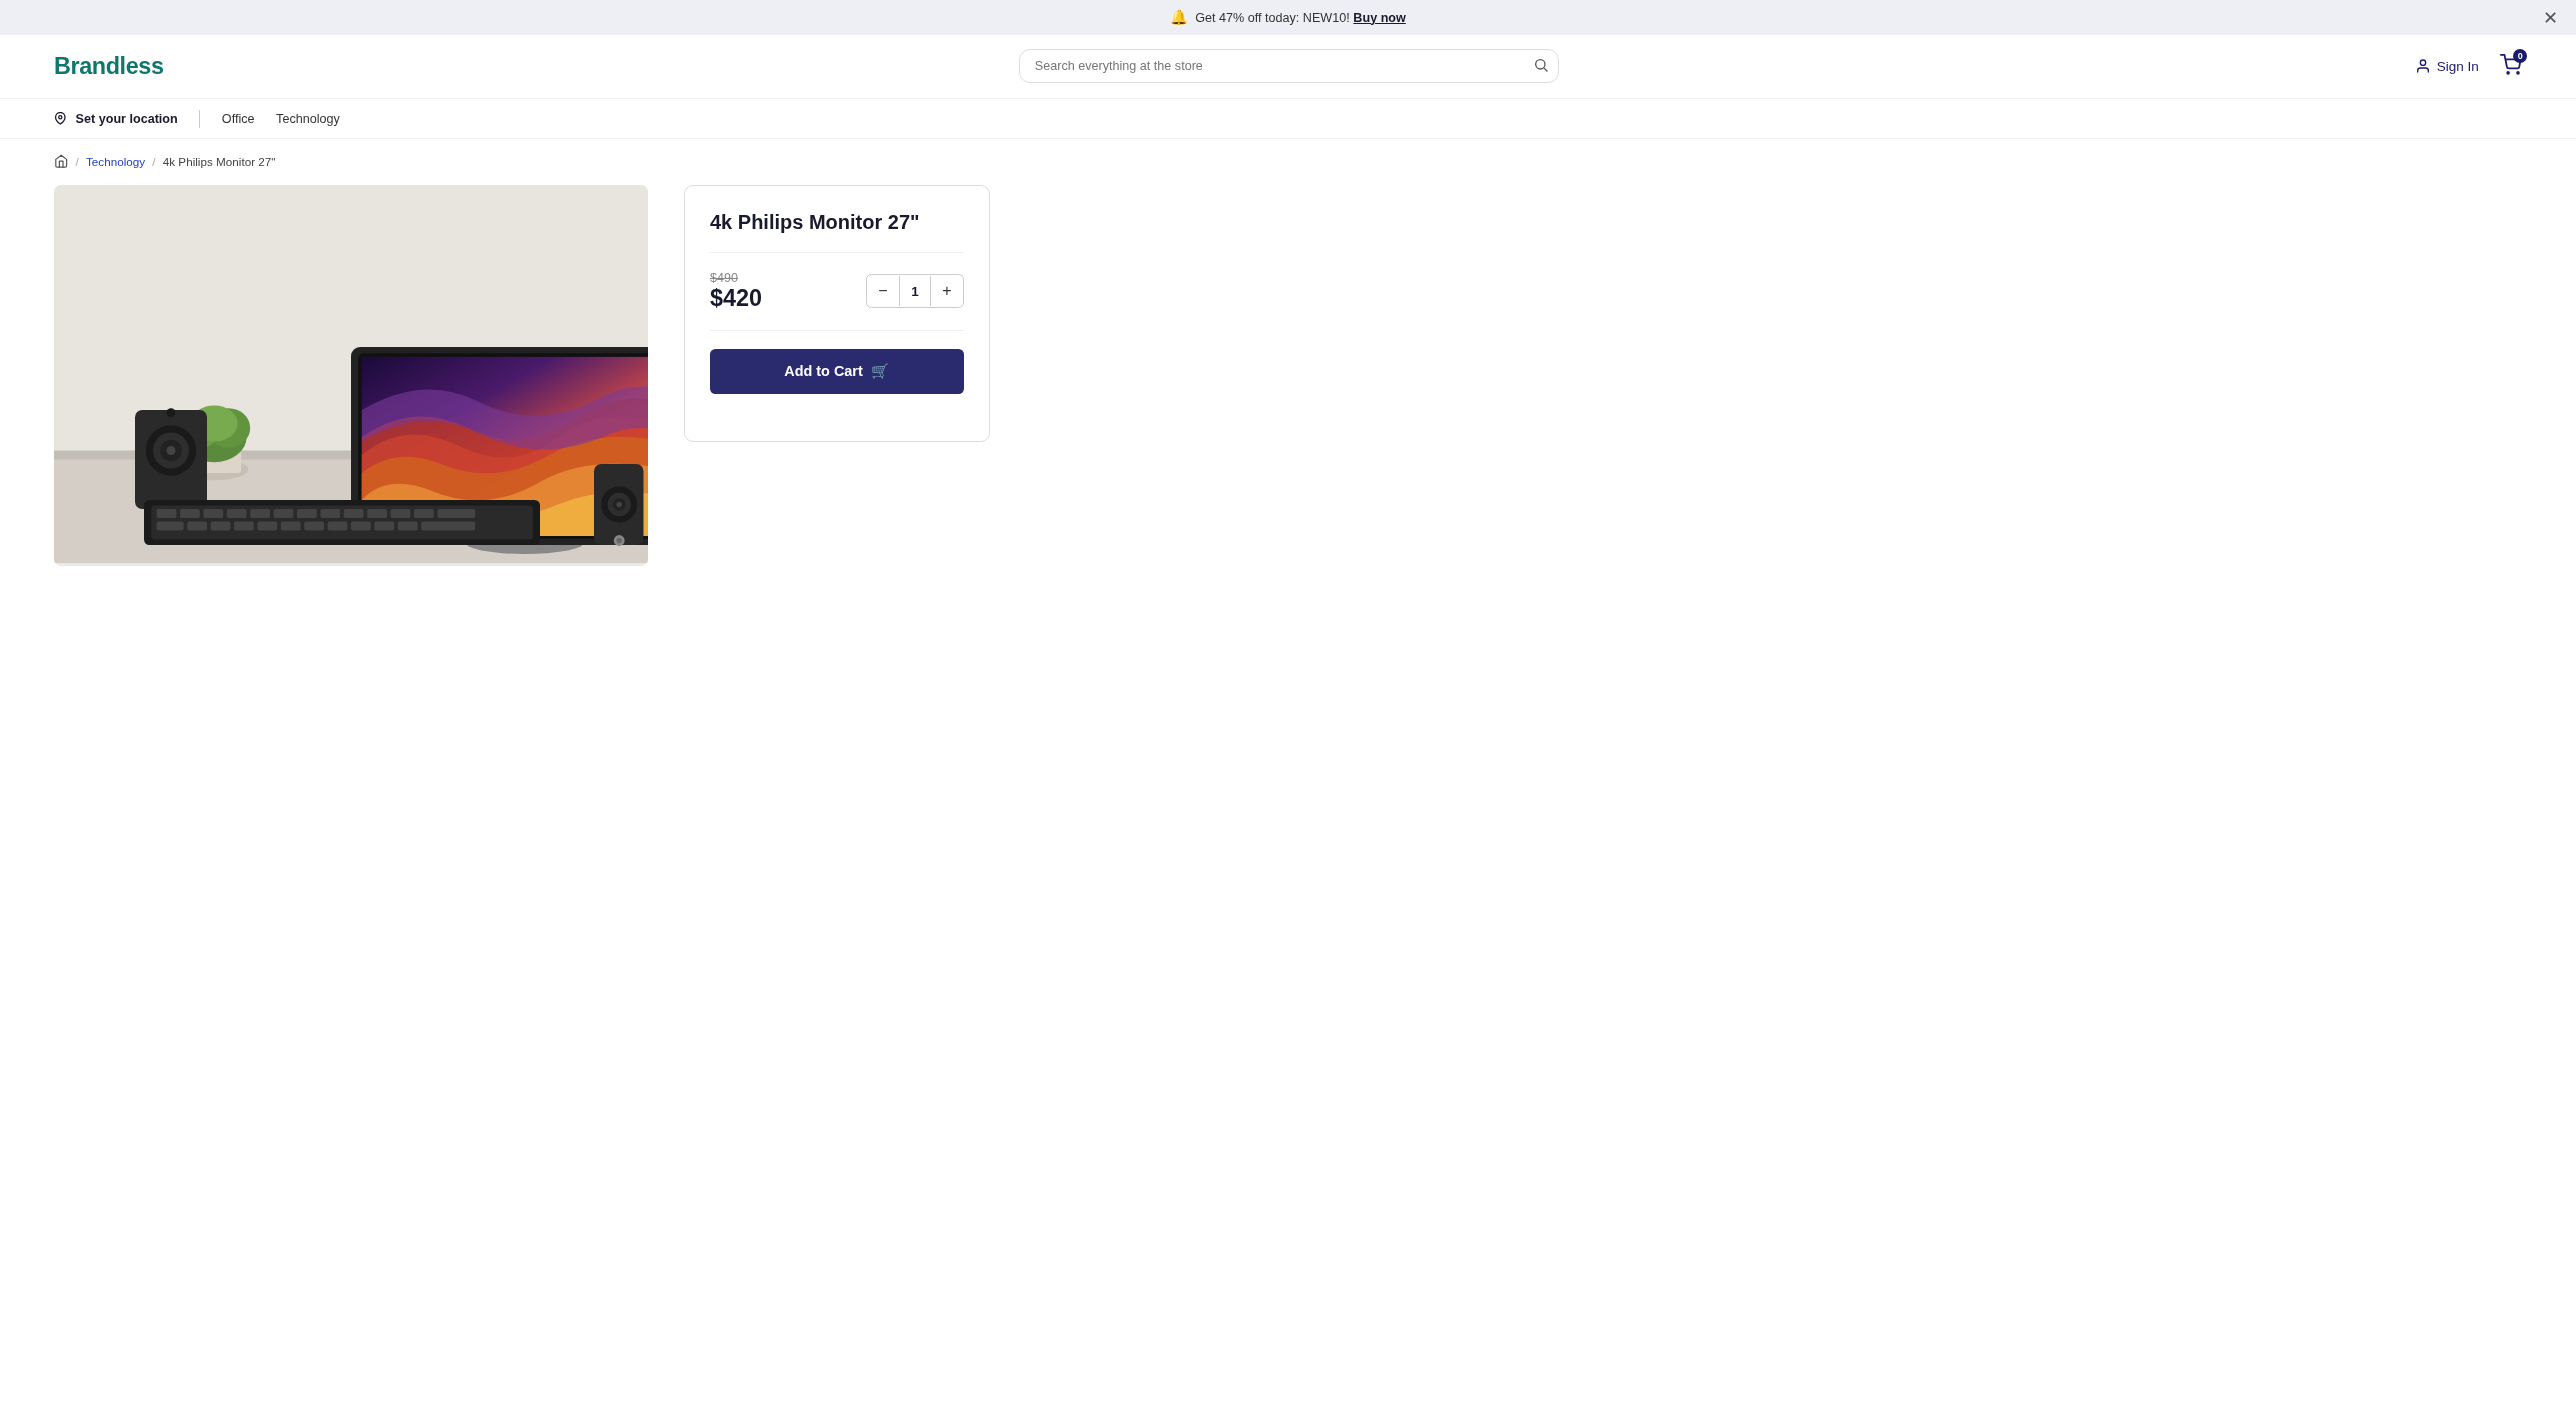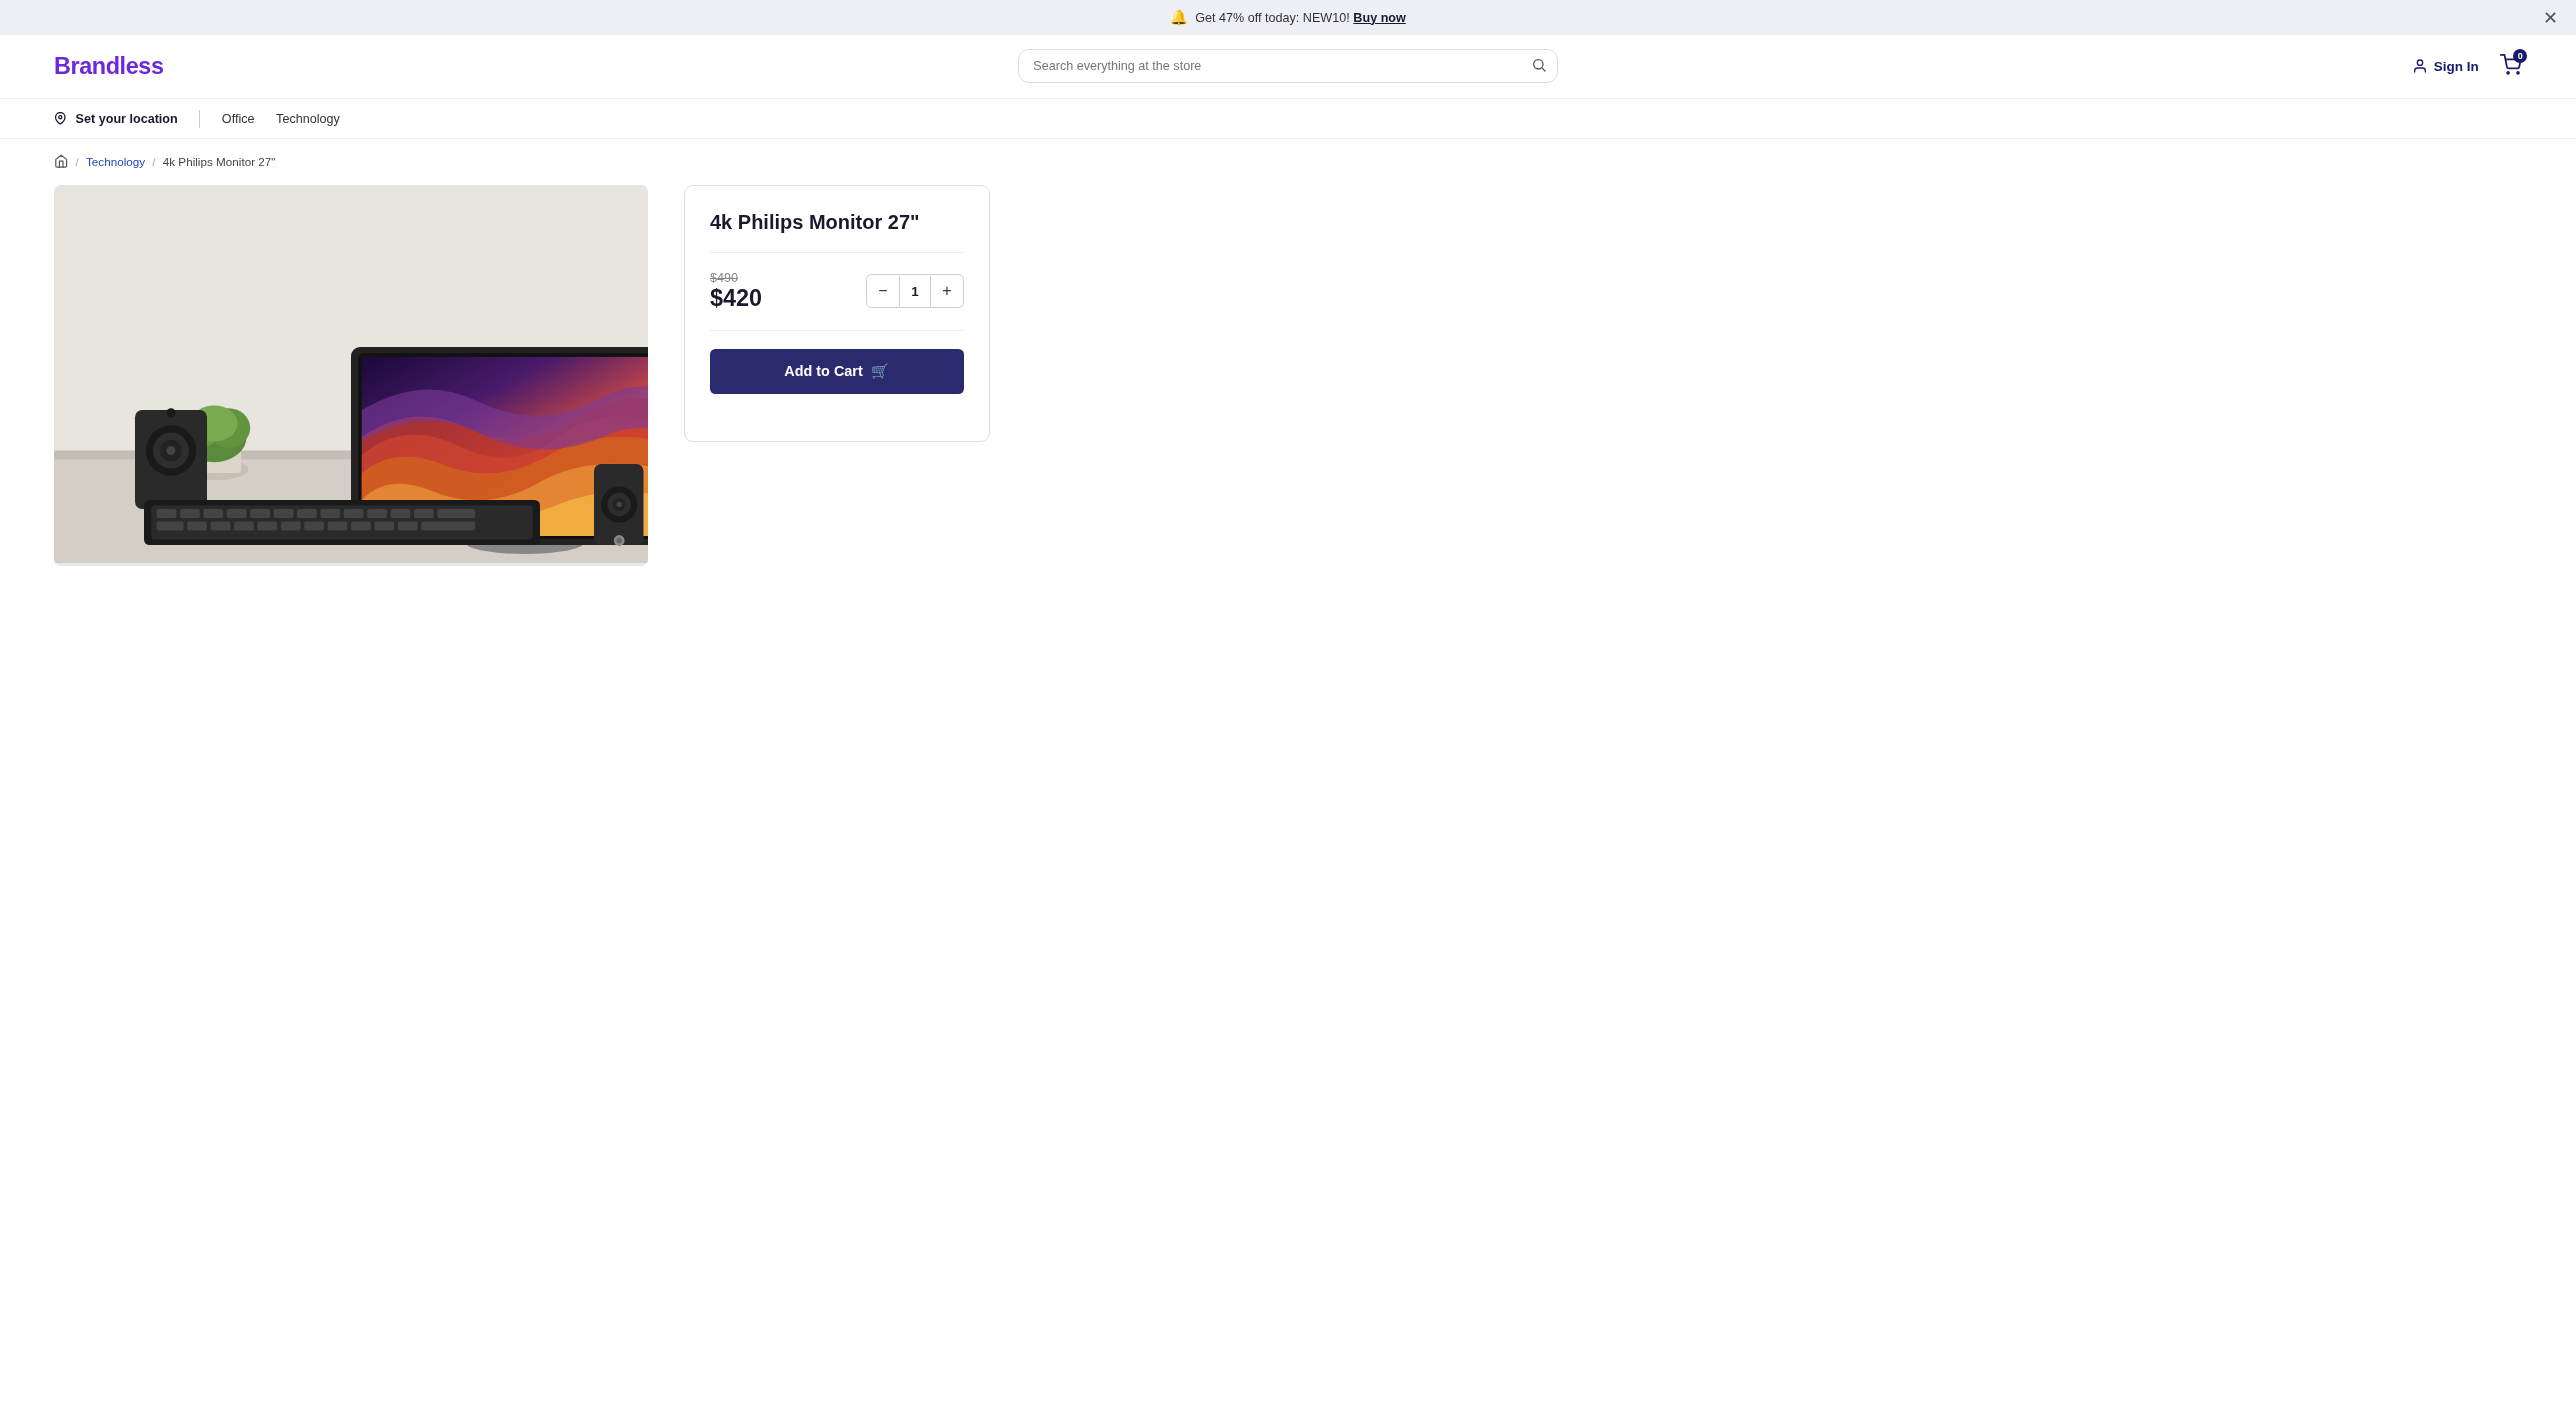--- a/index.html
+++ b/index.html
@@ -34,21 +34,21 @@
     .header {
       display: flex;
       align-items: center;
       padding: 14.4px 54px;
       border-bottom: 0.9px solid #eee;
       gap: 18px;
     }
     .logo {
       font-size: 23.4px;
       font-weight: 800;
-      color: #6d28d9;
+      color: #0f766e;
       letter-spacing: -0.4px;
       flex-shrink: 0;
       cursor: pointer;
       text-decoration: none;
     }
     .search-bar {
       flex: 1;
       max-width: 540px;
       margin: 0 auto;
       position: relative;
@@ -76,21 +76,21 @@
       display: flex;
       align-items: center;
       gap: 21.6px;
       flex-shrink: 0;
     }
     .sign-in-btn {
       display: flex;
       align-items: center;
       gap: 5.4px;
       font-size: 13.5px;
-      font-weight: 700;
+      font-weight: 400;
       color: #1a1a6e;
       cursor: pointer;
       background: none;
       border: none;
     }
     .cart-btn {
       position: relative;
       cursor: pointer;
       background: none;
       border: none;

